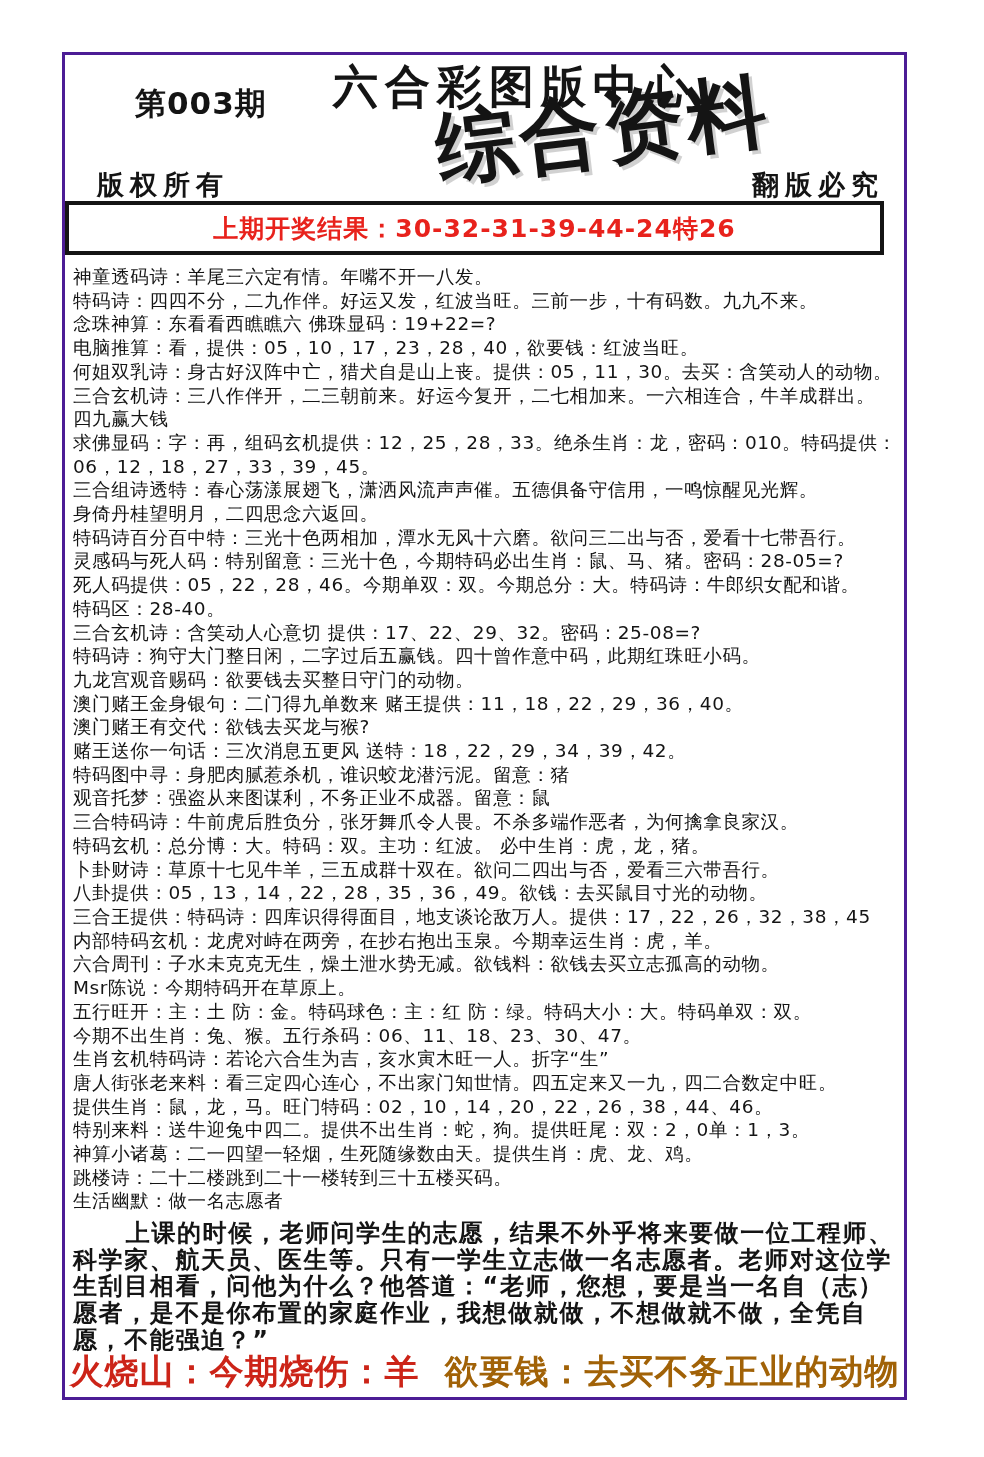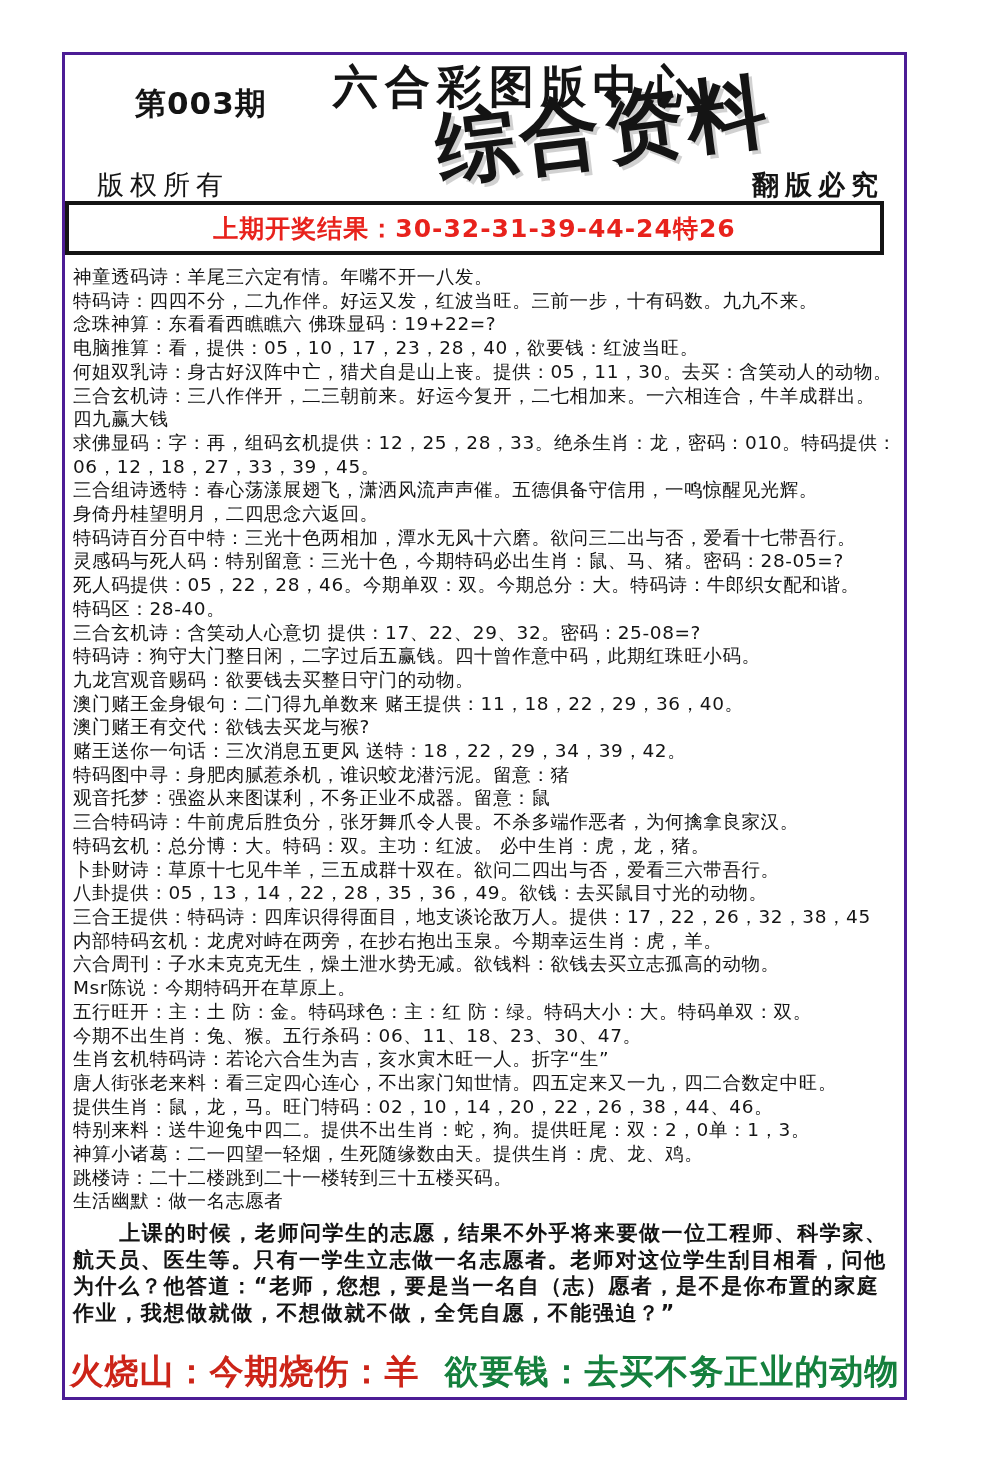--- a/index.html
+++ b/index.html
@@ -17,50 +17,50 @@
   .title{
     position:absolute;left:268px;top:2px;font-size:45px;font-weight:900;letter-spacing:7px;
   }
   .subtitle{
     position:absolute;left:378px;top:42px;font-size:80px;font-weight:900;
     font-family:"DejaVu Serif","Liberation Serif",serif;letter-spacing:4px;
     transform:rotate(-7deg);transform-origin:left bottom;
     text-shadow:3px 4px 0 rgba(0,0,0,0.18);
   }
   .copy-left{
-    position:absolute;left:32px;top:112px;font-size:27px;font-weight:normal;letter-spacing:6px;
+    position:absolute;left:32px;top:112px;font-size:27px;font-weight:bold;letter-spacing:6px;
   }
   .copy-right{
     position:absolute;right:20px;top:112px;font-size:27px;font-weight:bold;letter-spacing:6px;
   }
   .result-box{
     position:absolute;left:0px;right:20px;top:146px;height:46px;
     border:4px solid #141414;display:flex;align-items:center;justify-content:center;
     background:#ffffff;
   }
   .result-text{
     color:#e8221c;font-size:25px;font-weight:bold;letter-spacing:1px;
   }
   .body-text{
     position:absolute;left:8px;right:6px;top:210px;
   }
   .line{
     font-size:18.5px;font-weight:normal;line-height:23.7px;letter-spacing:0.6px;
     white-space:nowrap;color:#141414;
   }
   .story{
-    margin-top:7px;font-size:21px;font-weight:bold;line-height:26.6px;
+    margin-top:7px;font-size:24px;font-weight:bold;line-height:26.6px;
     letter-spacing:1.6px;text-indent:2.2em;white-space:normal;
   }
   .footer-line{
     position:absolute;left:0;right:0;top:1294px;text-align:center;
     font-size:34px;font-weight:900;letter-spacing:1px;white-space:nowrap;
   }
   .footer-red{color:#cc2418;}
-  .footer-green{color:#15803d;margin-left:12px;}
+  .footer-green{color:#a16207;margin-left:12px;}
 </style>
 </head>
 <body>
 
 <div class="page">
   <div class="issue">第003期</div>
   <div class="title">六合彩图版中心</div>
   <div class="subtitle">综合资料</div>
   <div class="copy-left">版权所有</div>
   <div class="copy-right">翻版必究</div>

